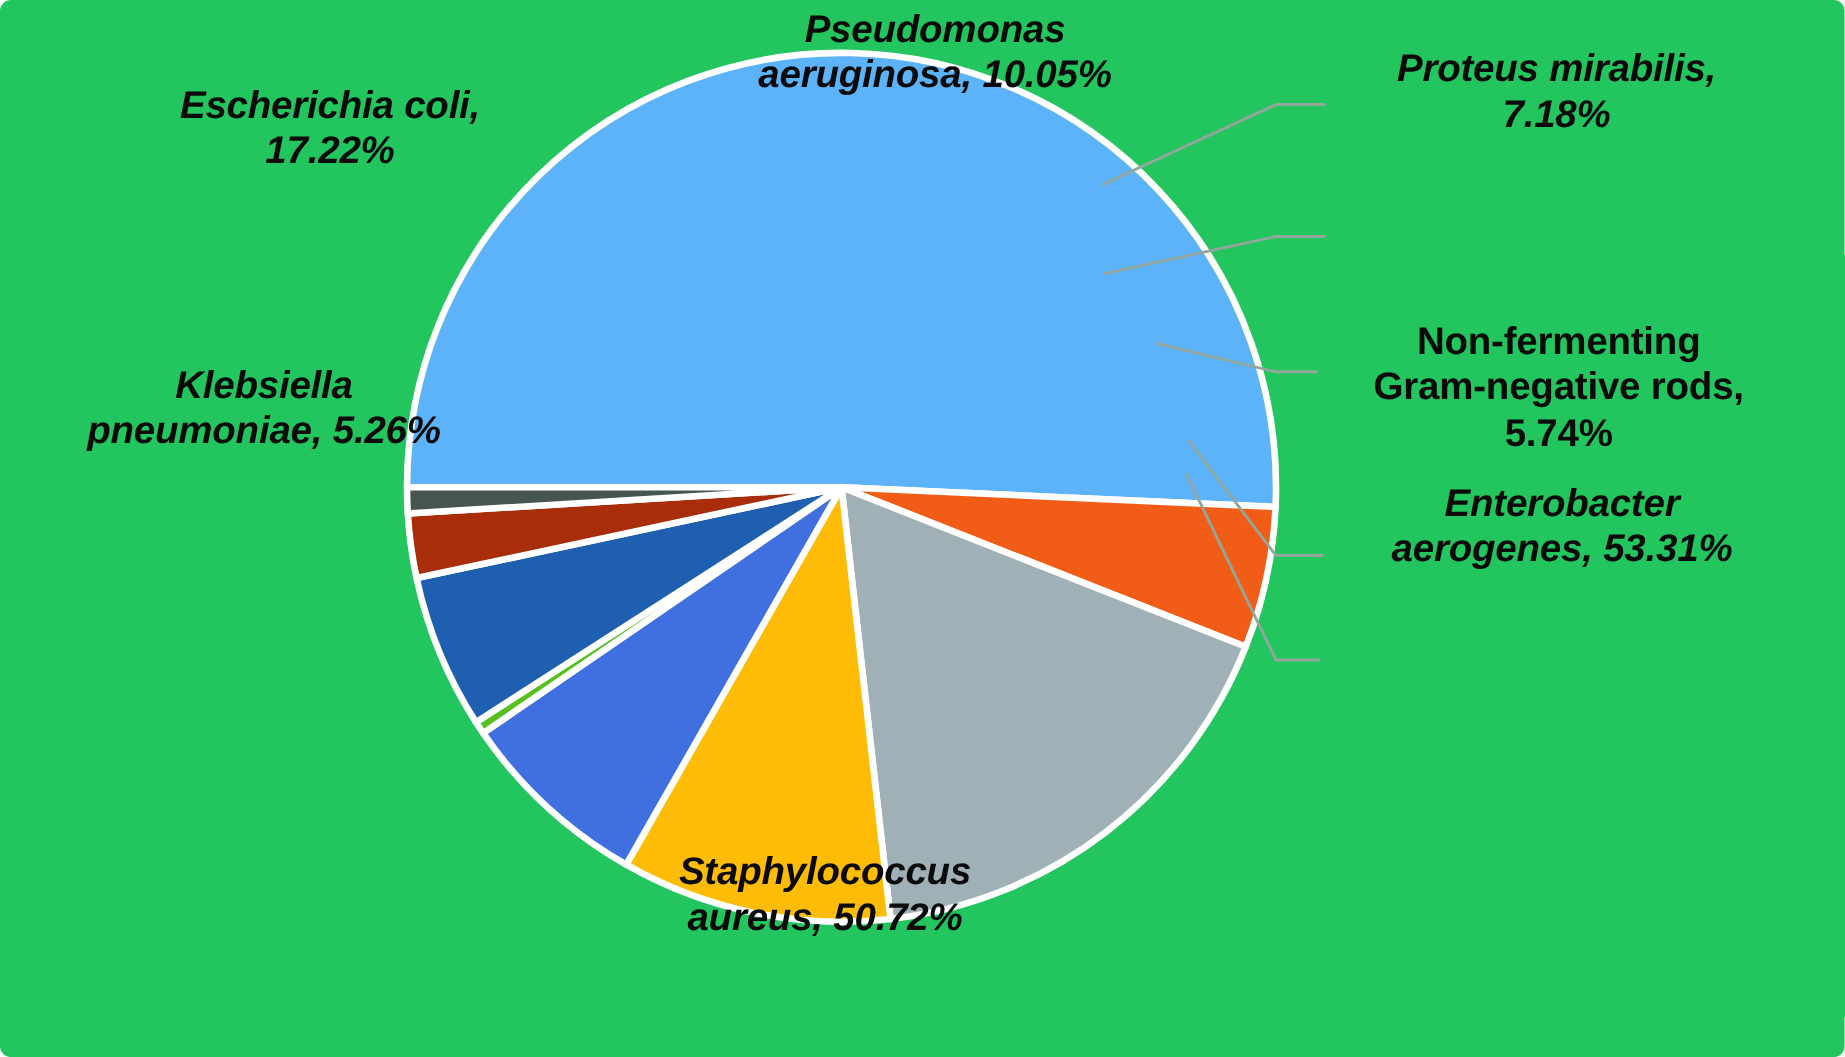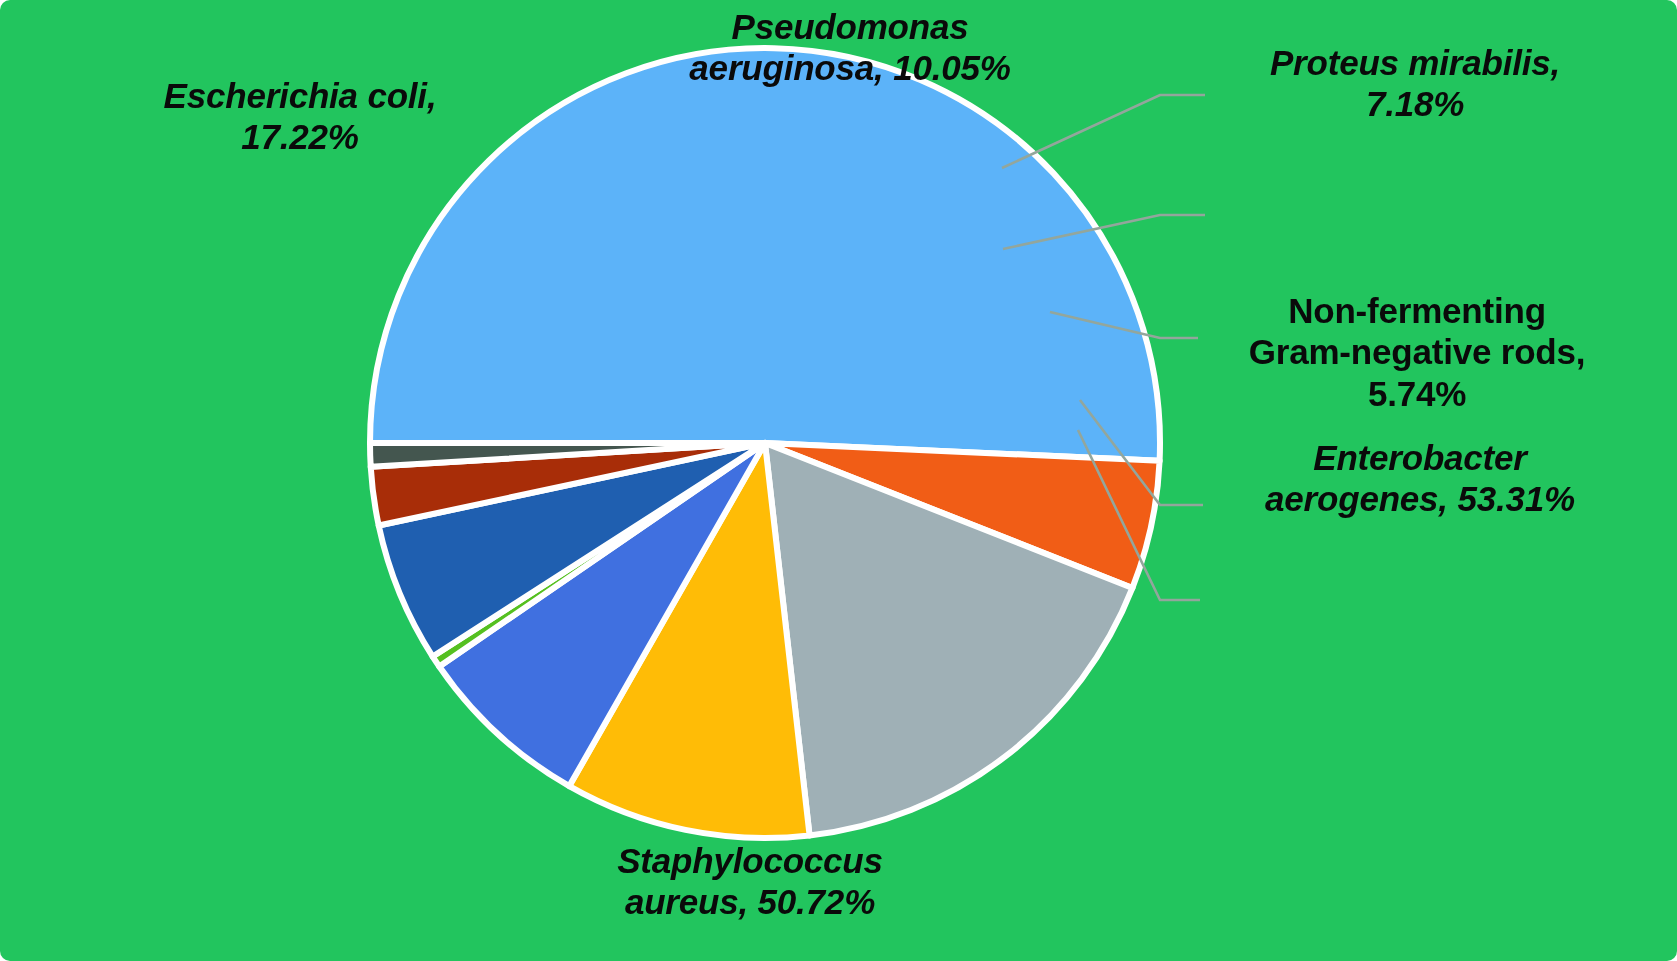--- a/index.html
+++ b/index.html
@@ -44,21 +44,21 @@
 
   
   #lbl-pseudomonas-aeruginosa { left: 615px;  top: 6px;   width: 470px; }
   #lbl-escherichia-coli       { left: 100px;  top: 75px;  width: 400px; }
   #lbl-klebsiella-pneumoniae  { left: 55px;   top: 330px; width: 370px; }
   #lbl-proteus-mirabilis      { left: 1200px; top: 42px;  width: 430px; }
   #lbl-proteus-vulgaris       { left: 1200px; top: 168px; width: 430px; }
   #lbl-nonfermenting-rods     { left: 1192px; top: 278px; width: 450px; margin-top: 12px; }
   #lbl-enterobacter-aerogenes { left: 1205px; top: 437px; width: 430px; }
   #lbl-citrobacter-freundii   { left: 1200px; top: 555px; width: 430px; }
-  #lbl-staphylococcus-aureus  { left: 530px;  top: 840px; width: 440px; }
+  #lbl-staphylococcus-aureus  { left: 530px;  top: 772px; width: 440px; }
 </style>
 </head>
 <body>
 
 <div id="stage">
 
   <svg id="pie-svg" viewBox="0 0 1677 961">
     <g id="pie-slices">
         <path d="M 765 443 L 370.00 443.00 A 395 395 0 1 1 1159.60 460.86 Z" fill="#5CB3F9" stroke="#ffffff" stroke-width="6" stroke-linejoin="round">
           <title>Staphylococcus aureus, 50.72%</title>
@@ -96,20 +96,22 @@
         <path d="M 1078 430 L 1160 600 L 1200 600" fill="none" stroke="#93a69c" stroke-width="2.6"></path>
       </g>
   </svg>
 
   <div class="label" id="lbl-pseudomonas-aeruginosa">Pseudomonas
 aeruginosa, 10.05%</div>
 
   <div class="label" id="lbl-escherichia-coli">Escherichia coli,
 17.22%</div>
 
+  <div class="label" id="lbl-klebsiella-pneumoniae">Klebsiella
+pneumoniae, 5.26%</div>
 
   <div class="label" id="lbl-proteus-mirabilis">Proteus mirabilis,
 7.18%</div>
 
 
   <div class="label upright" id="lbl-nonfermenting-rods">Non-fermenting
 Gram-negative rods,
 5.74%</div>
 
   <div class="label" id="lbl-enterobacter-aerogenes">Enterobacter

